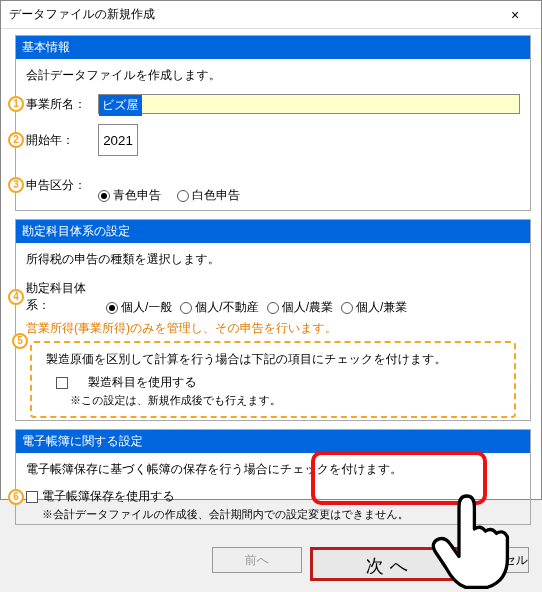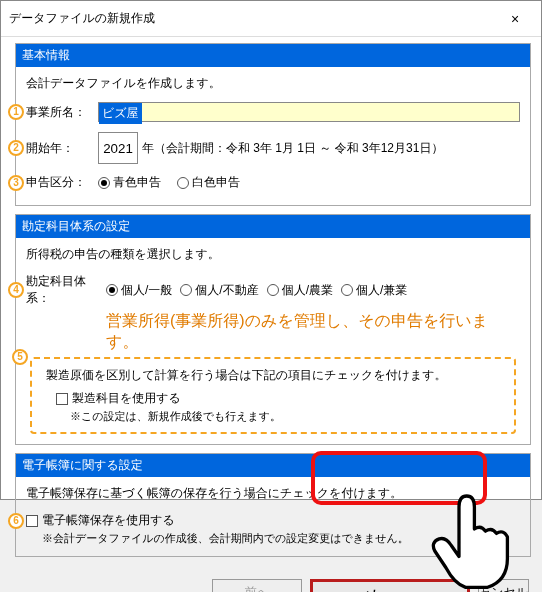--- a/index.html
+++ b/index.html
@@ -13,41 +13,41 @@
       position: relative;
     }
     .window {
       width: 542px;
       height: 500px;
       background: #fff;
       border: 1px solid #888;
       position: relative;
     }
     .titlebar {
-      height: 36px;
+      height: 28px;
       display: flex;
       align-items: center;
       justify-content: space-between;
       padding: 0 6px 0 8px;
       border-bottom: 1px solid #ddd;
     }
     .titlebar .title { font-size: 12px; }
     .close-btn {
       width: 40px; height: 24px;
       display:flex;align-items:center;justify-content:center;
       font-family: Arial, sans-serif; font-size: 14px;
       cursor: pointer;
     }
     .content {
       padding: 6px 10px 6px 14px;
     }
     .section {
       border: 1px solid #aaa;
       margin-bottom: 8px;
-      padding: 0 0 8px 0;
+      padding: 0 0 0 0;
       position: relative;
     }
     .section-header {
       background: #0066dd;
       color: #fff;
       font-size: 12px;
       padding: 3px 6px;
     }
     .section-body {
       padding: 8px 10px 2px 10px;
@@ -80,41 +80,41 @@
       font-size:12px;
       text-decoration:underline;
     }
     .year-input {
       width:40px;
       border:1px solid #888;
       height:32px;
       text-align:center;
       margin-right:4px;
     }
-    .radio-group { display:flex; gap:16px; align-items:flex-end; }
+    .radio-group { display:flex; gap:16px; align-items:flex-end;margin-top:21px; }
     .radio {
       display:flex; align-items:center; gap:3px;
     }
     .radio .dot {
       width:12px;height:12px;border:1px solid #555;border-radius:50%;
       display:flex;align-items:center;justify-content:center;
     }
     .radio .dot.checked::after{
       content:"";width:6px;height:6px;border-radius:50%;background:#000;
     }
-    .note-orange { color:#e07b00; font-size:16px; margin-left:80px; }
+    .note-orange { color:#e07b00; font-size:12px; }
     .dashed-box {
       border: 2px dashed #f5a623;
       border-radius: 4px;
       padding: 8px 10px 8px 14px;
       margin: 4px 4px 0 4px;
       position: relative;
     }
     .dashed-box .marker { left:-20px; top:-10px; }
-    .checkbox-row { display:flex; align-items:center; gap:4px; margin:6px 0 2px 10px;}
+    .checkbox-row { display:flex; align-items:center; gap:20px; margin:6px 0 2px 10px;}
     .cb {
       width:12px;height:12px;border:1px solid #555;background:#fff;
     }
     .small-note { font-size:11px; margin-left:24px; margin-top:2px;}
     .buttons {
       display:flex; justify-content:flex-end; gap:8px;
       padding: 8px 12px 8px 8px;
     }
     .btn {
       min-width:90px; height:26px;
@@ -166,21 +166,20 @@
           <span class="marker">1</span>
           <span class="label">事業所名：</span>
           <div class="text-input" style="padding:0;">
             <span style="display:inline-block;background:#0066dd;color:#fff;padding:2px 3px">ビズ屋</span>
           </div>
         </div>
         <div class="row">
           <span class="marker">2</span>
           <span class="label">開始年：</span>
           <input class="year-input" value="2021" style="">
-          <span>年（会計期間：令和 3年 1月 1日 ～ 令和 3年12月31日）</span>
         </div>
         <div class="row" style="margin-bottom:4px;">
           <span class="marker">3</span>
           <span class="label">申告区分：</span>
           <div class="radio-group">
             <label class="radio">
               <span class="dot checked"></span>
               <span>青色申告</span>
             </label>
             <label class="radio">

